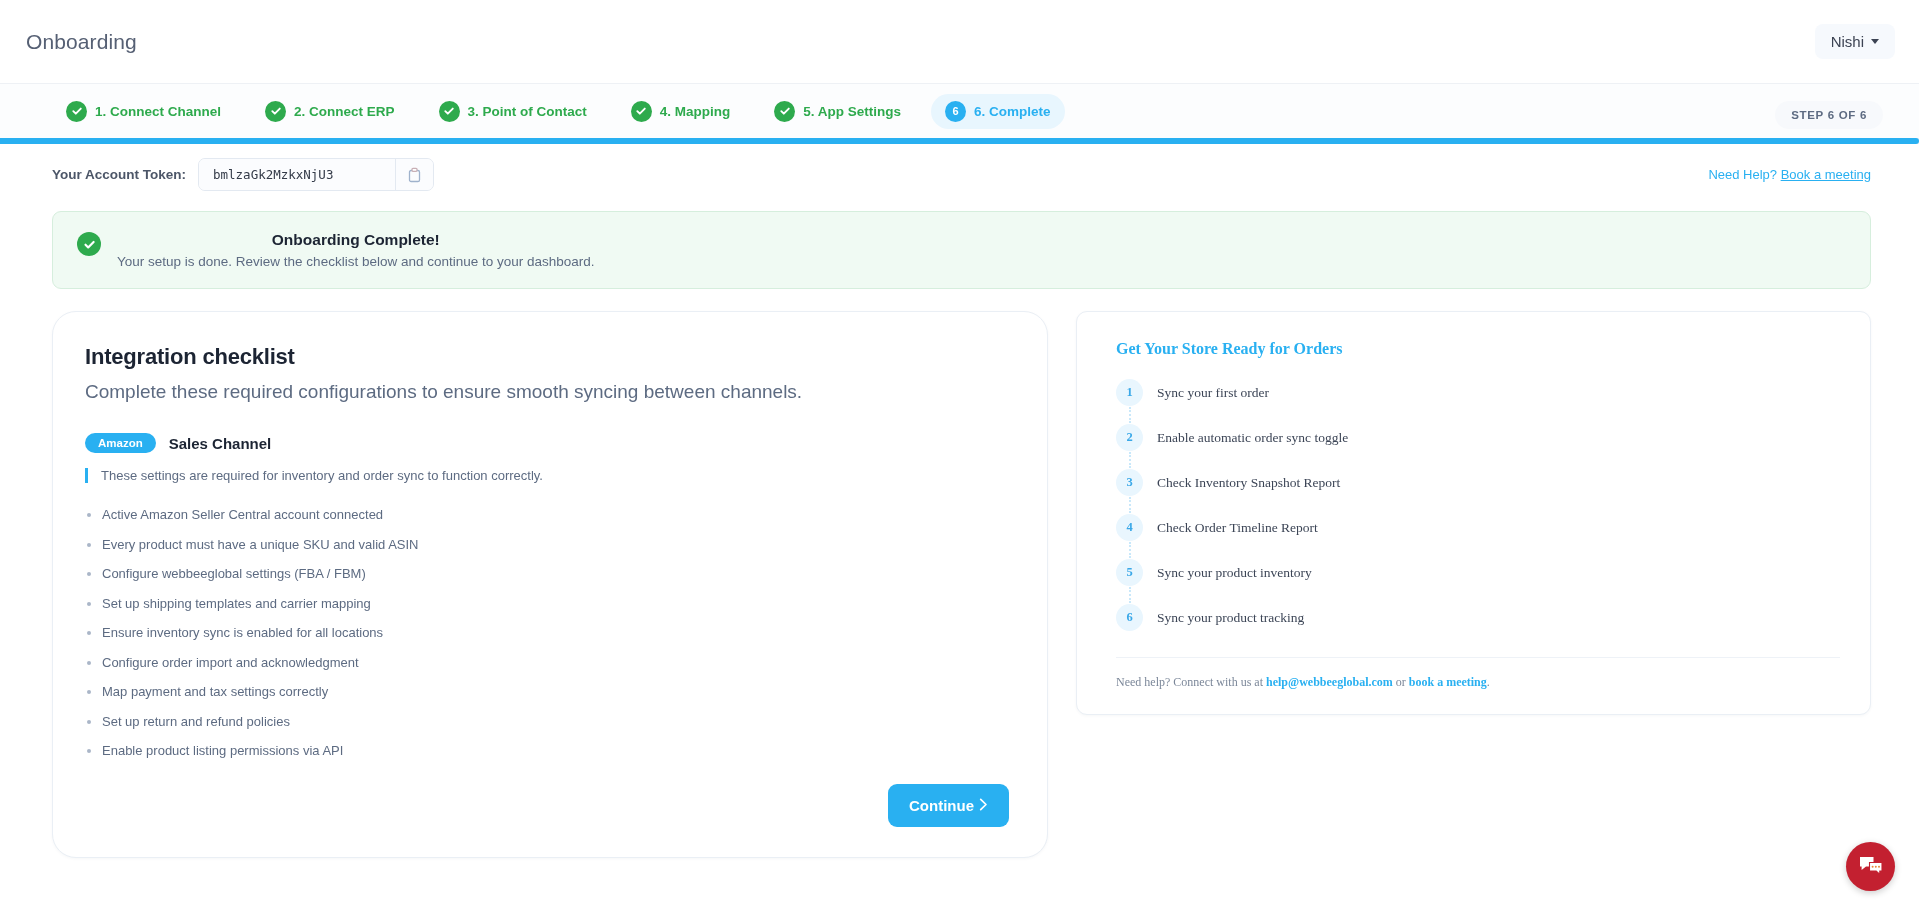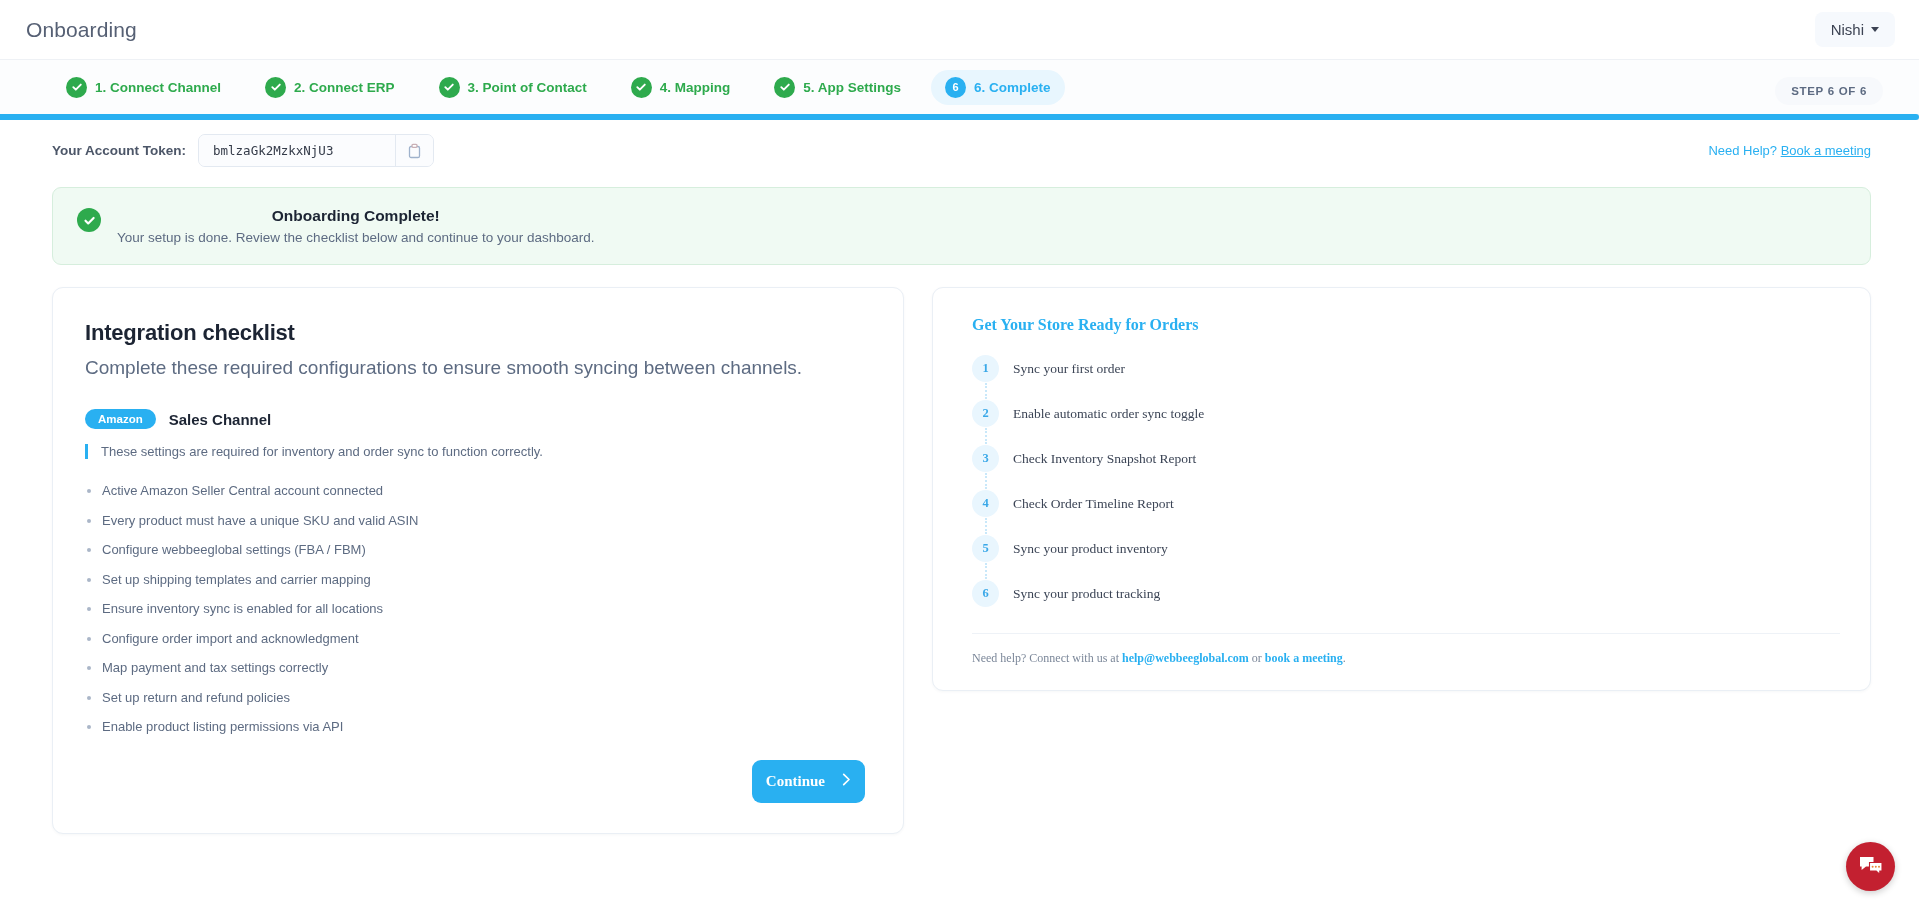--- a/index.html
+++ b/index.html
@@ -7,21 +7,21 @@
   html, body {
     width: 1919px;
     height: 913px;
     background: #ffffff;
     font-family: "Liberation Sans", sans-serif;
     overflow: hidden;
   }
 
   
   .topbar {
-    height: 60px;
+    height: 84px;
     background: #ffffff;
     display: flex;
     align-items: center;
     justify-content: space-between;
     padding: 0 24px 0 26px;
     border-bottom: 1px solid #eef1f5;
   }
   .app-title {
     font-size: 21px;
     color: #566074;
@@ -198,21 +198,21 @@
     gap: 28px;
     padding: 22px 48px 0 52px;
     align-items: flex-start;
   }
   .card {
     background: #ffffff;
     border: 1px solid #eaeff5;
     border-radius: 11px;
     box-shadow: 0 1px 3px rgba(30,45,70,.04);
   }
-  .card-left { width: 852px; padding: 32px 38px 30px 32px; }
+  .card-left { width: 996px; padding: 32px 38px 30px 32px; border-radius: 24px; }
   .card-right { flex: 1; padding: 28px 30px 24px 39px; font-family: Liberation Serif, serif; }
 
   .checklist-title {
     font-size: 22px;
     font-weight: 700;
     color: #1c2433;
     letter-spacing: -.2px;
   }
   .checklist-sub {
     font-size: 19px;
@@ -267,27 +267,27 @@
   .continue-wrap {
     display: flex;
     justify-content: flex-end;
     margin-top: 26px;
   }
   .btn-continue {
     background: #29b0f1;
     color: #ffffff;
     border: none;
     border-radius: 9px;
-    padding: 13px 14px;
+    padding: 13px 21px;
     font-size: 15px;
     font-weight: 700;
-    font-family: Liberation Serif, serif;
-    display: flex;
-    align-items: center;
-    gap: 17px;
+    font-family: Liberation Sans, sans-serif;
+    display: flex;
+    align-items: center;
+    gap: 5px;
     cursor: pointer;
   }
 
   
   .ready-title {
     font-size: 16px;
     font-weight: 700;
     color: #29b0f1;
     margin-bottom: 21px;
   }

